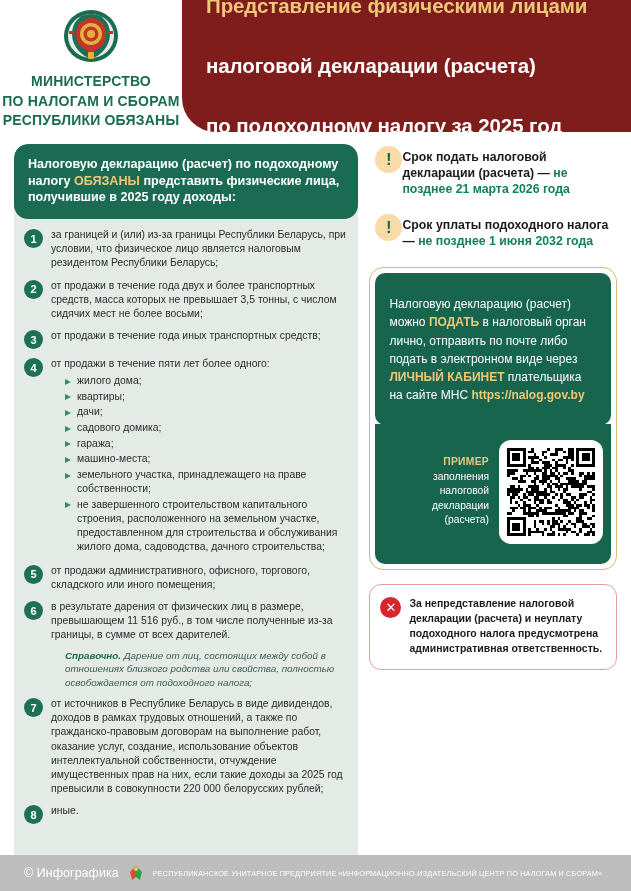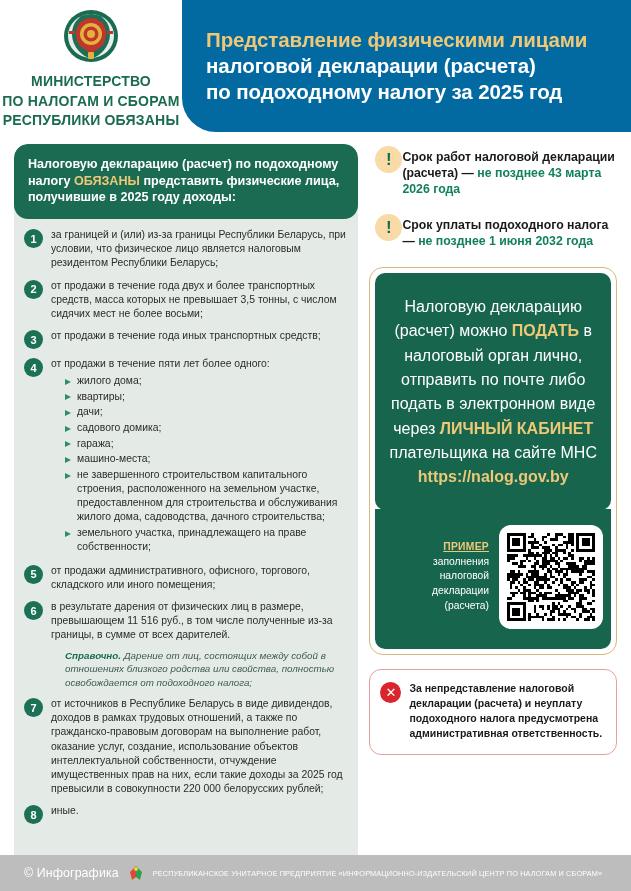--- a/index.html
+++ b/index.html
@@ -41,27 +41,28 @@
     color: #1b6b52;
     font-weight: bold;
     font-size: 14px;
     line-height: 1.42;
     letter-spacing: 0.2px;
   }
   .header-band {
     position: absolute;
     left: 182px; top: 0;
     width: 449px; height: 132px;
-    background: #0369a1;
+    background: #7f1d1d;
     border-bottom-left-radius: 34px;
     display: flex;
     flex-direction: column;
     justify-content: center;
     padding-left: 24px;
     padding-right: 12px;
+    gap: 34px;
   }
   .header-band .line {
     color: #ffffff;
     font-weight: bold;
     font-size: 20.5px;
     line-height: 1.27;
     letter-spacing: -0.1px;
     white-space: nowrap;
   }
   .header-band .line.accent { color: #edc877; }
@@ -208,23 +209,22 @@
     padding: 5px;
     margin-top: 2px;
   }
   .how-inner {
     background: #17654d;
     border-radius: 10px;
     padding: 22px 14px 20px 14px;
   }
   .how-inner p {
     color: #ffffff;
-    font-size: 16px;
+    font-size: 12px;
     line-height: 1.52;
-    text-align: center;
   }
   .how-inner .hl { color: #edc877; font-weight: bold; }
   .how-inner .url { color: #edc877; font-weight: bold; }
 
   .qr-row {
     display: flex;
     align-items: center;
     gap: 10px;
     padding: 16px 8px 20px 8px;
     background: #17654d;
@@ -232,21 +232,21 @@
     border-bottom-right-radius: 10px;
     margin-top: -1px;
   }
   .qr-label {
     flex: 1;
     text-align: right;
     color: #ffffff;
     font-size: 10.3px;
     line-height: 1.42;
   }
-  .qr-label .t { color: #edc877; font-weight: bold; letter-spacing: 0.3px; text-decoration: underline; }
+  .qr-label .t { color: #edc877; font-weight: bold; letter-spacing: 0.3px; }
   .qr-box {
     flex: 0 0 auto;
     width: 104px; height: 104px;
     background: #ffffff;
     border-radius: 12px;
     padding: 8px;
   }
   .qr-box svg { display: block; width: 100%; height: 100%; }
 
   .warn-card {
@@ -375,22 +375,22 @@
           <div class="num">4</div>
           <div class="itxt">
             <div>от продажи в течение пяти лет более одного:</div>
             <ul class="sublist">
               <li>жилого дома;</li>
               <li>квартиры;</li>
               <li>дачи;</li>
               <li>садового домика;</li>
               <li>гаража;</li>
               <li>машино-места;</li>
+              <li>земельного участка, принадлежащего на праве собственности;</li>
               <li>не завершенного строительством капитального строения, расположенного на земельном участке, предоставленном для строительства и обслуживания жилого дома, садоводства, дачного строительства;</li>
-              <li>земельного участка, принадлежащего на праве собственности;</li>
             </ul>
           </div>
         </div>
         <div class="item">
           <div class="num">5</div>
           <div class="itxt">
             <div>от продажи административного, офисного, торгового, складского или иного помещения;</div>
           </div>
         </div>
         <div class="item">
@@ -413,21 +413,21 @@
           </div>
         </div>
       </div>
   </div>
 
   <div class="right-col">
 
     <div class="deadline">
       <div class="bang">!</div>
       <div class="dtxt">
-        <span>Срок работ налоговой декларации (расчета)  — </span><span class="gr">не позднее 43 марта 2026 года</span>
+        <span>Срок подать налоговой декларации (расчета)  — </span><span class="gr">не позднее 21 марта 2026 года</span>
       </div>
     </div>
 
     <div class="deadline">
       <div class="bang">!</div>
       <div class="dtxt">
         <span>Срок уплаты подоходного налога — </span><span class="gr">не позднее 1 июня 2032 года</span>
       </div>
     </div>
 

